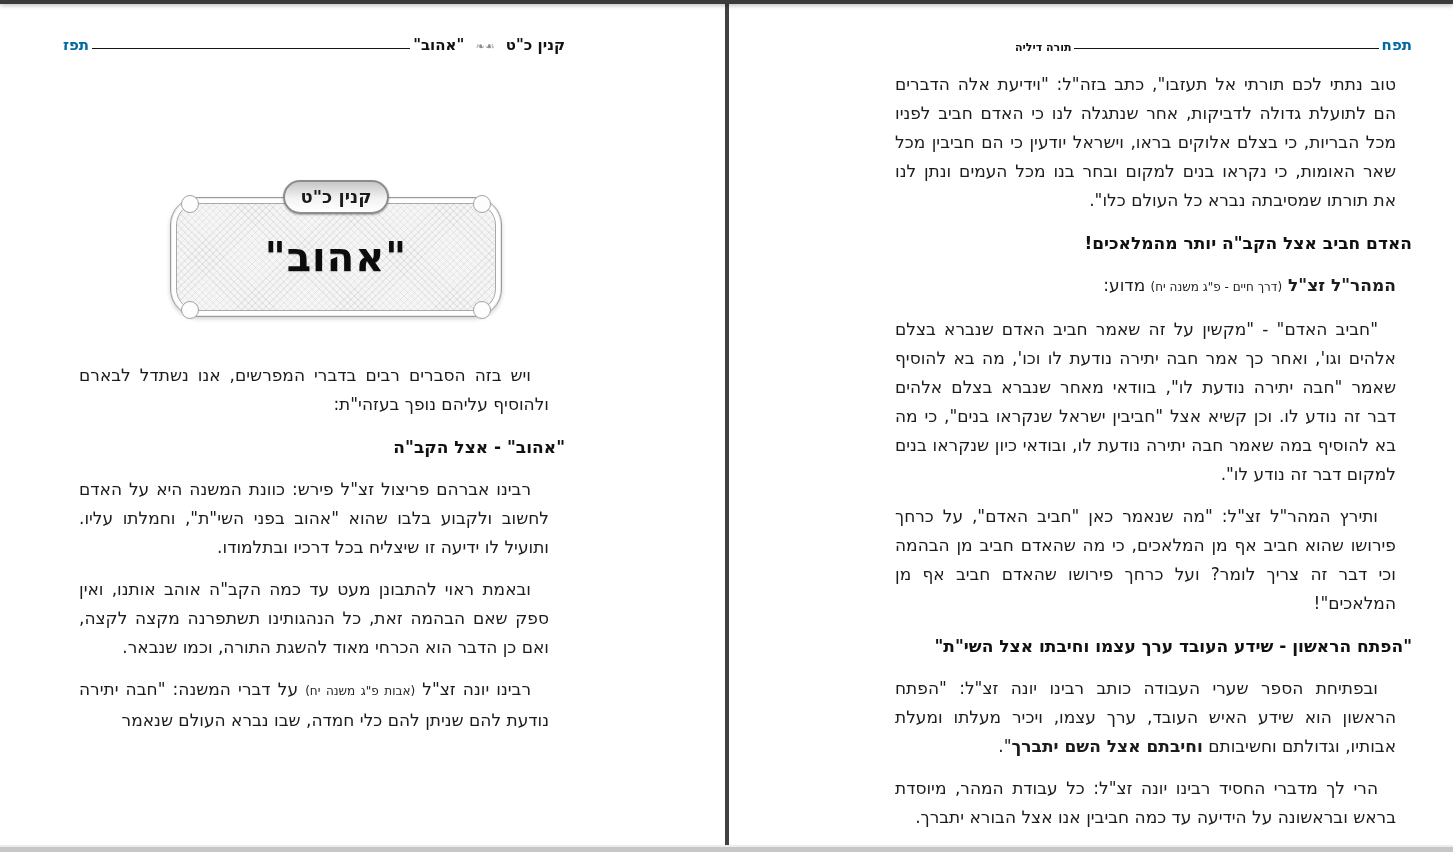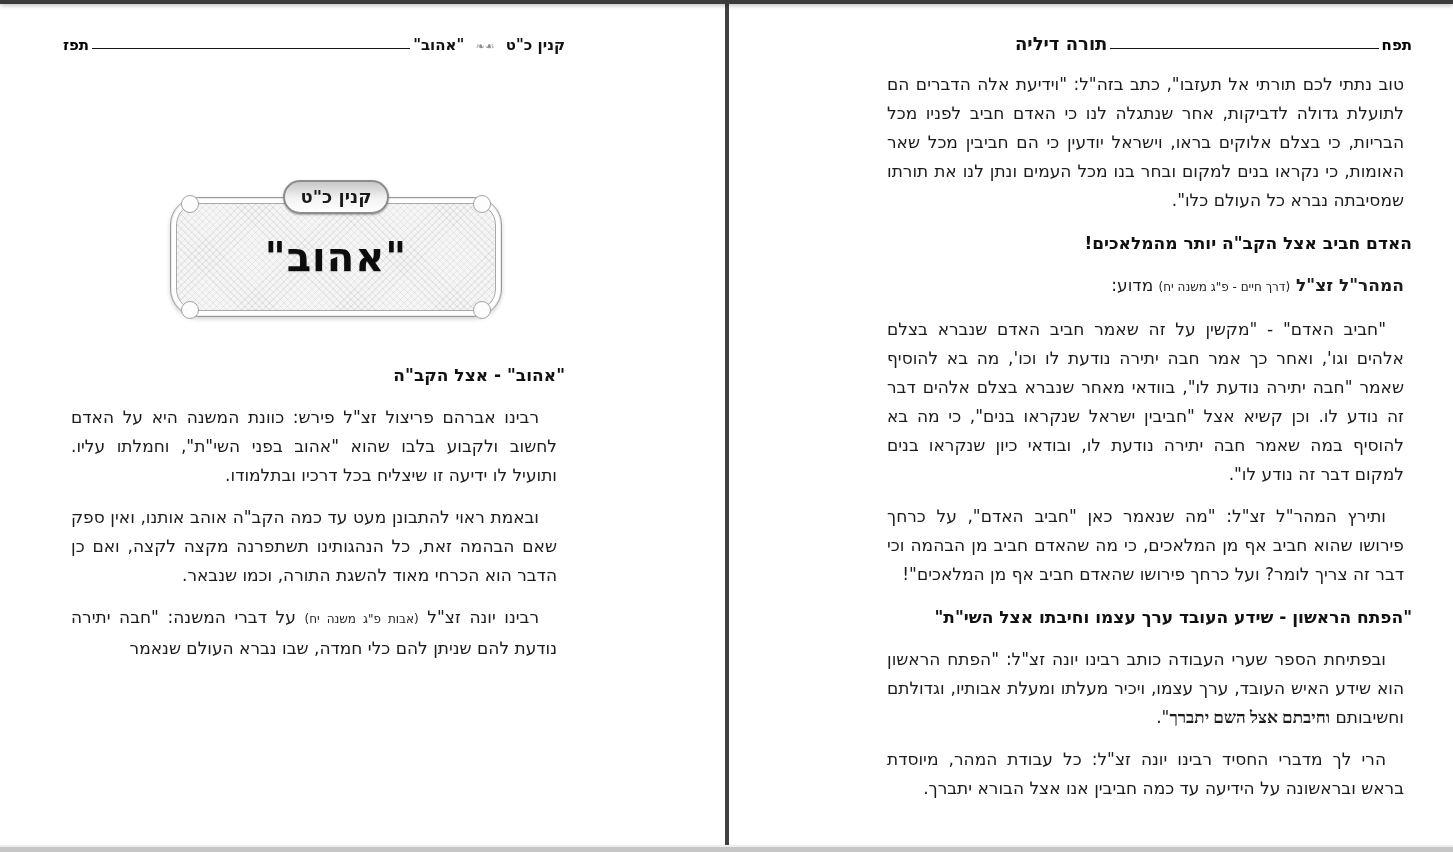--- a/index.html
+++ b/index.html
@@ -13,24 +13,24 @@
                background:linear-gradient(#ededed 0 2px,#c6c6c6 2px);z-index:5;}
   .divider{width:4px;background:#414141;height:845px;}
 
   .page{box-sizing:border-box;height:845px;background:#fff;overflow:hidden;}
   .page-left{width:725px;padding:30px 160px 0 63px;}
   .page-right{width:724px;padding:30px 41px 0 150px;}
 
   
   .pagehead{display:flex;direction:rtl;align-items:flex-end;height:24px;}
   .pagehead .rule{flex:1;border-bottom:1.2px solid #151515;margin:0 3px 5px;}
-  .ph-num{font-weight:bold;font-size:15px;color:#000000;}
+  .ph-num{font-weight:bold;font-size:15px;color:#0369a1;}
   .ph-title{font-weight:bold;font-size:15px;color:#111;white-space:nowrap;}
   .page-right .pagehead{padding-left:136px;}
-  .page-right .ph-title{font-size:18px;}
+  .page-right .ph-title{font-size:11px;}
   .orn{font-size:11px;color:#8f8f8f;margin:0 6px;font-weight:normal;}
 
   
   .chapter-box{width:332px;margin:126px 0 0 107px;direction:rtl;}
   .box-tab{position:relative;z-index:2;width:106px;height:34px;margin:0 auto -17px;
            box-sizing:border-box;border:2px solid #8d8d8d;border-radius:17px;
            background:linear-gradient(#c7c7c7,#f3f3f3 55%,#ffffff);
            box-shadow:0 1px 2px rgba(0,0,0,.3);
            text-align:center;line-height:30px;font-weight:bold;font-size:18px;color:#1a1a1a;
            text-shadow:0 1px 0 #fff;}
@@ -47,28 +47,28 @@
   .curl{position:absolute;width:16px;height:16px;border:1px solid #a3a3a3;border-radius:50%;
         background:#fdfdfd;z-index:1;}
   .curl.tl{top:-3px;left:10px;} .curl.tr{top:-3px;right:10px;}
   .curl.bl{bottom:-3px;left:10px;} .curl.br{bottom:-3px;right:10px;}
 
   
   .body{direction:rtl;text-align:justify;text-align-last:right;
         font-size:17px;line-height:29px;color:#1c1c1c;}
   .page-right .body{margin-top:16px;}
   .page-left .body{margin-top:44px;}
-  .body p{margin:0 8px 13px;text-indent:18px;}
+  .body p{margin:0 16px 13px;text-indent:18px;}
   .body p.flush{text-indent:0;}
   .body h3{margin:14px 0 13px;font-size:17px;font-weight:bold;color:#111;text-indent:0;
            text-align:right;}
   .attrib{margin:0 0 13px;text-indent:8px;}
   .attrib .name{font-weight:bold;}
   .cite{font-size:12px;color:#222;}
-  .b{font-weight:bold;font-family:Liberation Serif, serif;}
+  .b{font-weight:bold;}
 </style>
 </head>
 <body>
 
 <div class="stage">
   <div class="top-edge"></div>
 
   <div class="page page-left">
     <div class="pagehead">
       <span class="ph-title">
@@ -87,20 +87,21 @@
         <span class="curl tr"></span>
         <span class="curl bl"></span>
         <span class="curl br"></span>
         <div class="box-inner">
           <span class="box-title">"אהוב"</span>
         </div>
       </div>
     </div>
 
     <div class="body">
+      <p>ויש בזה הסברים רבים בדברי המפרשים, אנו נשתדל לבארם ולהוסיף עליהם נופך בעזהי"ת:</p>
       <h3>"אהוב" - אצל הקב"ה</h3>
       <p>רבינו אברהם פריצול זצ"ל פירש: כוונת המשנה היא על האדם לחשוב ולקבוע בלבו שהוא "אהוב בפני השי"ת", וחמלתו עליו. ותועיל לו ידיעה זו שיצליח בכל דרכיו ובתלמודו.</p>
       <p>ובאמת ראוי להתבונן מעט עד כמה הקב"ה אוהב אותנו, ואין ספק שאם הבהמה זאת, כל הנהגותינו תשתפרנה מקצה לקצה, ואם כן הדבר הוא הכרחי מאוד להשגת התורה, וכמו שנבאר.</p>
       <p><span>רבינו יונה זצ"ל </span><span class="cite">(אבות פ"ג משנה יח)</span><span> על דברי המשנה: "חבה יתירה נודעת להם שניתן להם כלי חמדה, שבו נברא העולם שנאמר </span></p>
     </div>
   </div>
 
   <div class="divider"></div>
 
   <div class="page page-right">

